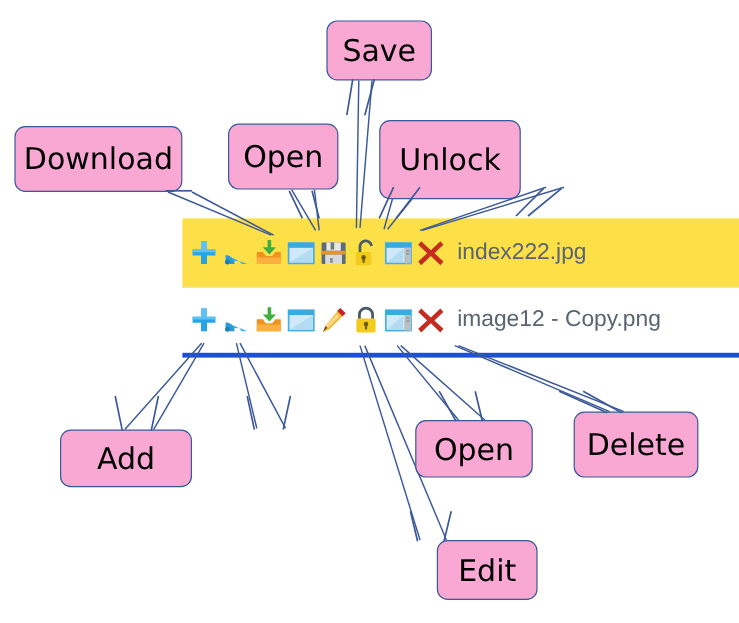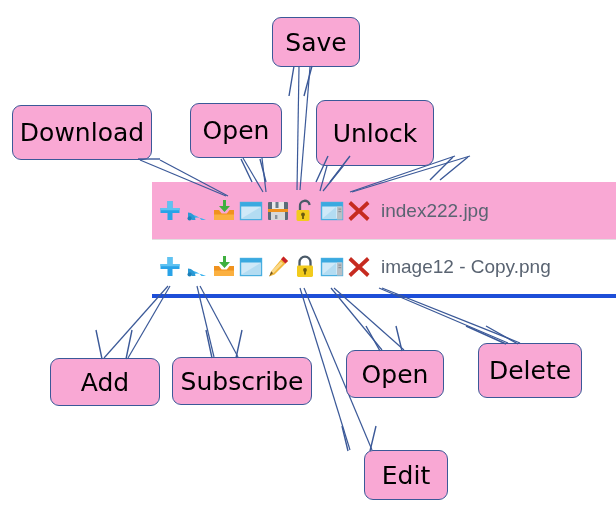--- a/index.html
+++ b/index.html
@@ -13,21 +13,21 @@
   #stage{position:absolute;inset:0;width:616px;height:519px;}
 
   
   .filelist{position:absolute;left:152px;top:182px;width:464px;}
   .filerow{
     height:58px;
     display:flex;align-items:center;
     padding-left:6px;
     box-sizing:border-box;
   }
-  .filerow.hovered{background:#f9a8d4;border-bottom:1px solid #e0e0e0;}
+  .filerow.hovered{background:#fde047;border-bottom:1px solid #e0e0e0;}
   .filerow.plain{background:#ffffff;border-bottom:4px solid #1d4ed8;}
   .icons{display:flex;align-items:center;gap:3px;flex:0 0 auto;}
   .ic{width:24px;height:24px;position:relative;display:block;flex:0 0 auto;}
   .fname{
     margin-left:10px;
     font-size:19px;
     color:#5a6472;
     white-space:nowrap;
     letter-spacing:0px;
   }
@@ -247,18 +247,17 @@
       <span class="fname">image12 - Copy.png</span>
     </div>
 
   </div>
 
   <div class="callout" style="left:272px;top:17px;width:88px;height:50px;">Save</div>
   <div class="callout" style="left:12px;top:105px;width:140px;height:55px;">Download</div>
   <div class="callout" style="left:190px;top:103px;width:92px;height:55px;">Open</div>
   <div class="callout" style="left:316px;top:100px;width:118px;height:66px;">Unlock</div>
   <div class="callout" style="left:50px;top:358px;width:110px;height:48px;">Add</div>
-  <div class="callout" style="left:172px;top:357px;width:140px;height:48px;">Subscribe</div>
   <div class="callout" style="left:346px;top:350px;width:98px;height:48px;">Open</div>
   <div class="callout" style="left:478px;top:343px;width:104px;height:55px;">Delete</div>
   <div class="callout" style="left:320px;top:450px;width:84px;height:50px;margin-left:44px;">Edit</div>
 
 </div>
 
 </body></html>

